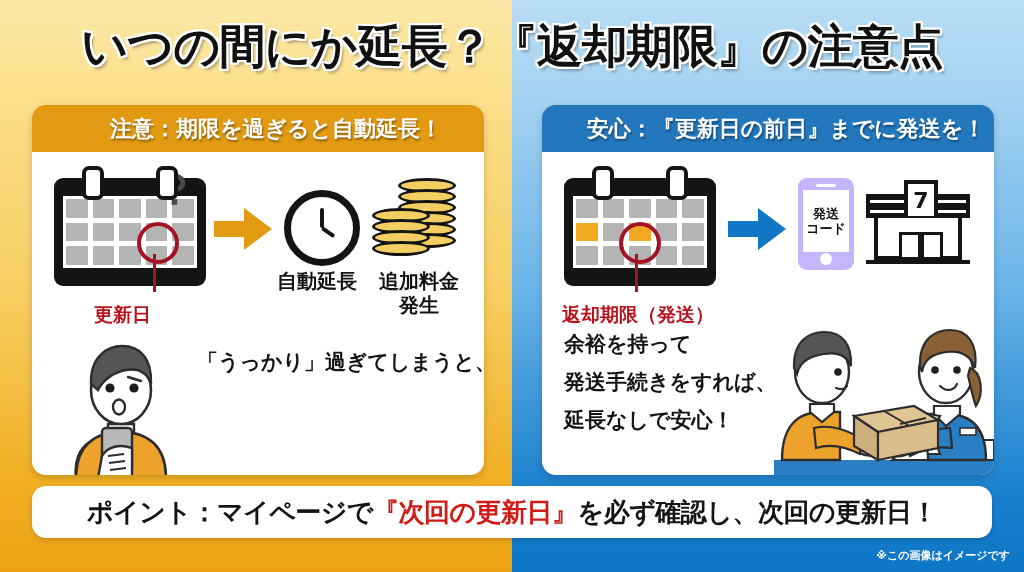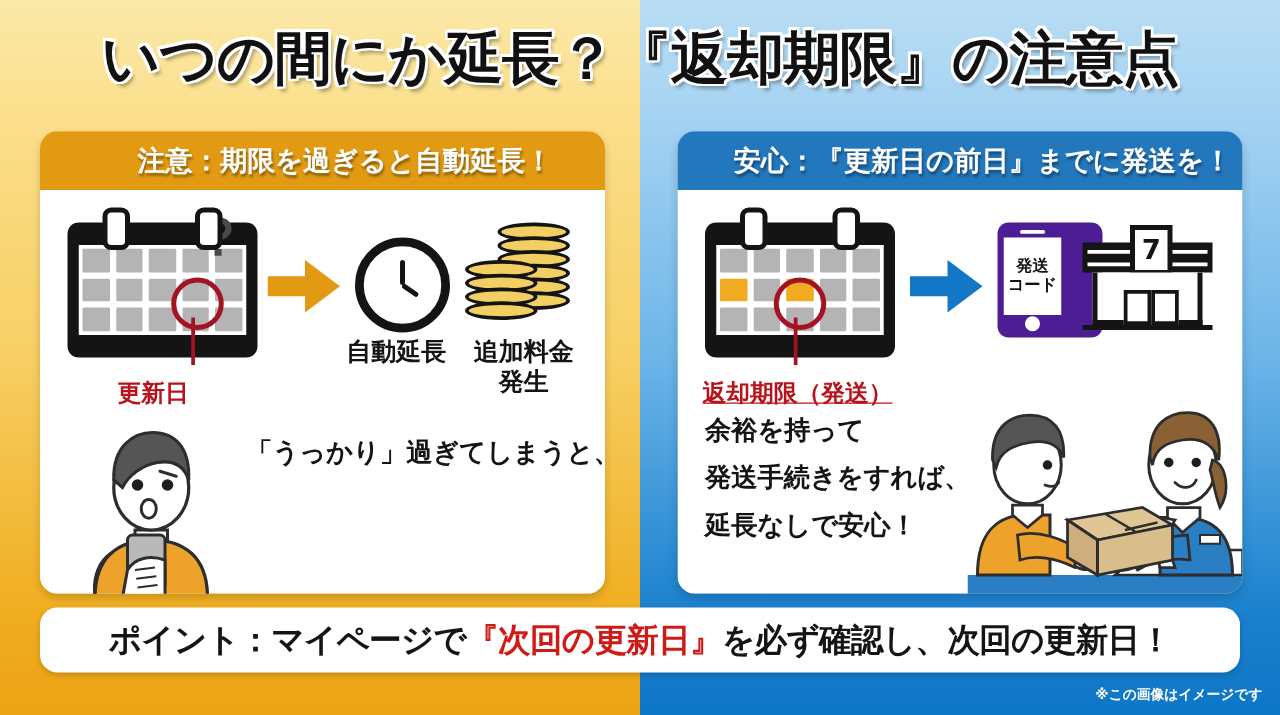--- a/index.html
+++ b/index.html
@@ -67,21 +67,21 @@
 
   
   .clock{position:absolute;width:62px;height:62px;border:7px solid #141414;border-radius:50%;background:#fff;}
   .hand{position:absolute;background:#141414;border-radius:2px;transform-origin:bottom center;}
 
   
   .coin{position:absolute;width:58px;height:15px;border:3px solid #141414;border-radius:50%;
     background:#f3cf63;box-sizing:border-box;}
 
   
-  .phone{position:absolute;width:56px;height:92px;background:#4c1d95;border-radius:9px;padding-left:28px;}
+  .phone{position:absolute;width:56px;height:92px;background:#c4b5fd;border-radius:9px;}
   .phone-screen{position:absolute;left:5px;top:12px;width:46px;height:62px;background:#ffffff;
     display:flex;flex-direction:column;align-items:center;justify-content:center;}
   .phone-line{font-size:13px;font-weight:bold;color:#141414;line-height:1.18;white-space:nowrap;}
   .phone-speaker{position:absolute;left:18px;top:6px;width:20px;height:3px;background:#ffffff;border-radius:2px;}
   .phone-home{position:absolute;left:22px;bottom:5px;width:12px;height:12px;background:#ffffff;border-radius:50%;}
 
   
   .store{position:absolute;width:104px;height:84px;}
   .st-roof{position:absolute;left:0;top:14px;width:104px;height:24px;background:#141414;}
   .st-stripe{position:absolute;left:4px;width:96px;height:3px;background:#ffffff;}
@@ -234,21 +234,21 @@
             <div class="cal-cell"></div>
             <div class="cal-cell"></div>
             <div class="cal-cell"></div>
             <div class="cal-cell"></div>
             <div class="cal-cell"></div>
             <div class="cal-cell"></div>
           </div>
           <div class="cal-mark" style="left:55px;top:56px;"></div>
           <div class="cal-stem" style="left:71px;top:88px;height:38px;"></div>
         </div>
-        <div class="cal-label" style="left:20px;top:150px;text-decoration:underline;">返却期限（発送）</div>
+        <div class="cal-label" style="left:20px;top:150px;">返却期限（発送）</div>
 
         <svg class="arrow" style="left:186px;top:56px;width:58px;height:42px;" viewBox="0 0 58 42">
           <path d="M0 13 H30 V0 L58 21 L30 42 V29 H0 Z" fill="#1277c6"></path>
         </svg>
 
         <div class="phone" style="left:256px;top:26px;">
           <div class="phone-speaker"></div>
           <div class="phone-screen">
             <div class="phone-line">発送</div>
             <div class="phone-line">コード</div>

